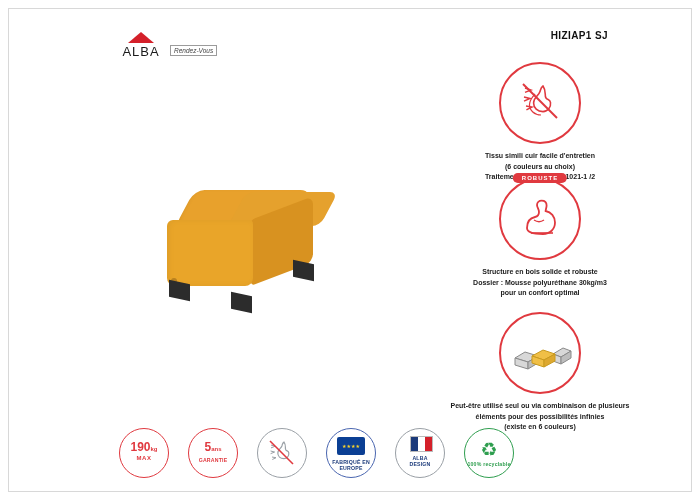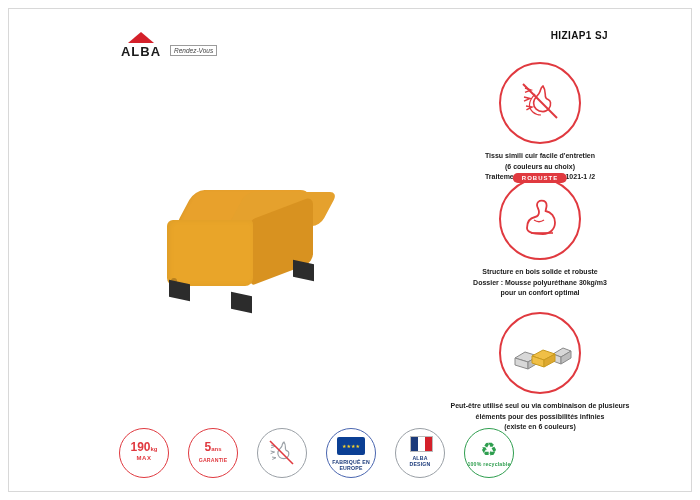--- a/index.html
+++ b/index.html
@@ -40,21 +40,21 @@
   }
   .logo-tri {
     width: 0; height: 0;
     margin: 0 auto;
     border-left: 13px solid transparent;
     border-right: 13px solid transparent;
     border-bottom: 11px solid #d4202a;
   }
   .logo-word {
     font-size: 13px;
-    font-weight: bold;
+    font-weight: normal;
     letter-spacing: 1px;
     color: #1b1b1b;
     margin-top: 2px;
   }
   .logo-tag {
     font-size: 6.5px;
     color: #444;
     border: 1px solid #9b9b9b;
     padding: 1px 3px;
     margin-bottom: 2px;

